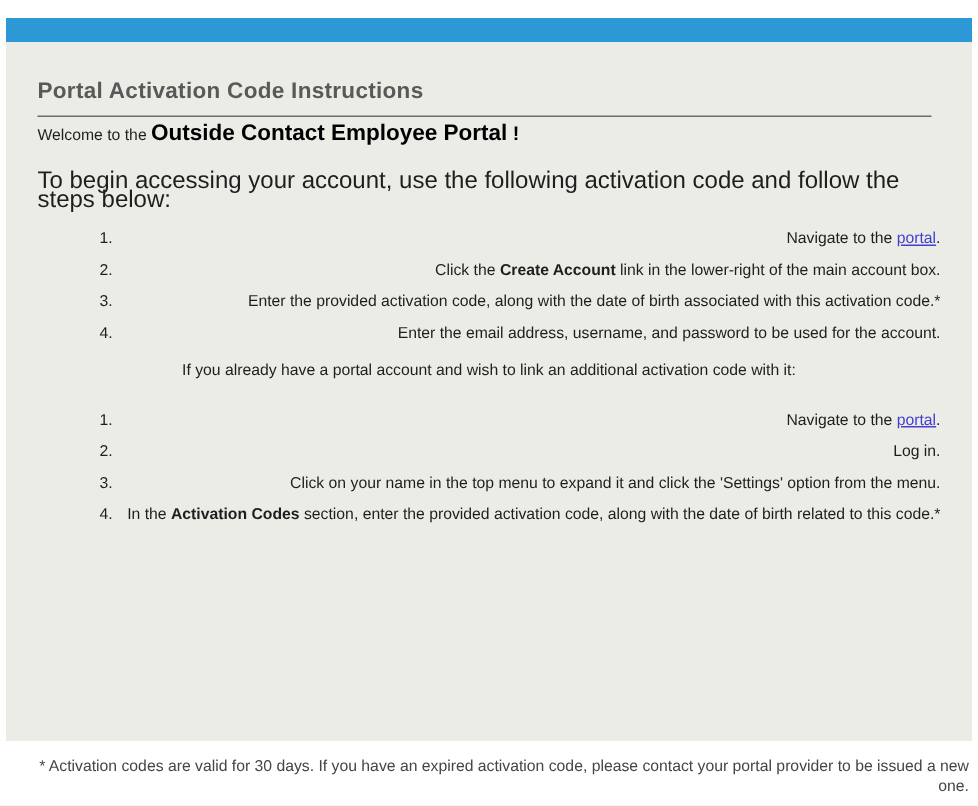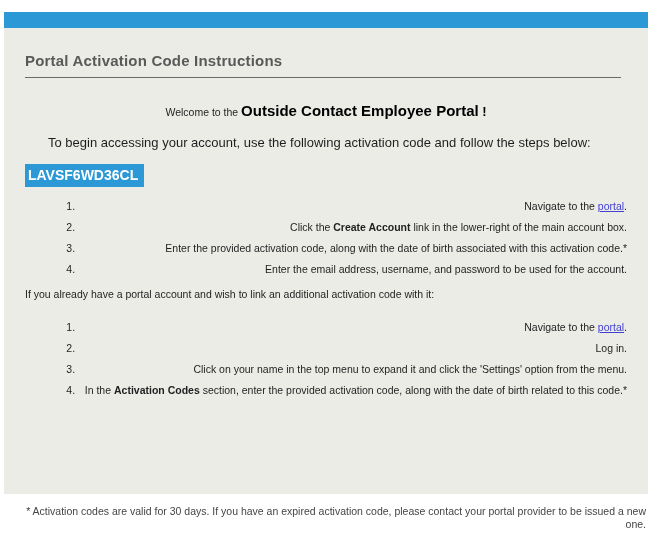--- a/index.html
+++ b/index.html
@@ -45,57 +45,55 @@
     border-top:1px solid #6b6b6b;
     margin:7px 6px 0 0;
   }
   p{margin:0;}
   .greeting{
     margin-top:17px;
     font-size:10.5px;
     line-height:13px;
   }
   .welcome{
-    margin-top:24px;
+    margin-top:2px;
     font-size:10.5px;
     line-height:18px;
-    text-align:center;
   }
   .welcome-portal{
     font-size:15px;
     font-weight:bold;
     color:#000;
   }
   .welcome-suffix{
     font-size:13px;
     font-weight:bold;
     color:#000;
   }
   .intro{
     margin-top:15px;
-    font-size:13px;
+    font-size:16px;
     line-height:13px;
-    margin-left:23px;
   }
   .code-row{margin-top:15px;}
   .activation-code{
     display:inline-block;
     background:var(--accent);
     color:#ffffff;
     font-weight:bold;
     font-size:14px;
     line-height:16px;
     padding:3px 6px 4px 3px;
   }
   .section-heading{
     margin-top:17px;
     font-size:10.5px;
     line-height:13px;
   }
-  .section-heading.after-or{margin-top:12px;}
+  .section-heading.after-or{margin-top:12px;text-align:center;}
   ol.steps{
     margin:13px 0 0 0;
     padding-left:53px;
     font-size:10.5px;
     line-height:13px;
     text-align:right;
   }
   ol.steps li{
     margin-bottom:8px;
     padding-left:6px;
@@ -133,21 +131,20 @@
   <div class="card">
 
     <h1>Portal Activation Code Instructions</h1>
     <hr class="title-rule">
 
 
     <p class="welcome"><span>Welcome to the </span><span class="welcome-portal">Outside Contact Employee Portal</span><span class="welcome-suffix"> !</span></p>
 
     <p class="intro">To begin accessing your account, use the following activation code and follow the steps below:</p>
 
-    <div class="code-row"><span class="activation-code">LAVSF6WD36CL</span></div>
 
 
     <ol class="steps">
       <li><span>Navigate to the </span><a class="portal-link">portal</a><span>.</span></li>
       <li><span>Click the </span><b>Create Account</b><span> link in the lower-right of the main account box.</span></li>
       <li><span>Enter the provided activation code, along with the date of birth associated with this activation code.*</span></li>
       <li><span>Enter the email address, username, and password to be used for the account.</span></li>
     </ol>
 
 

